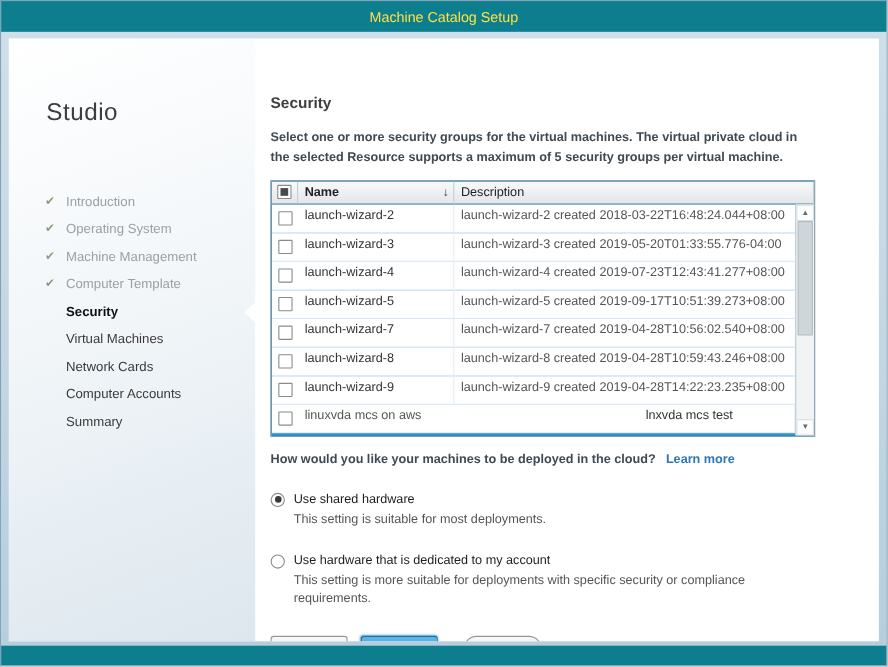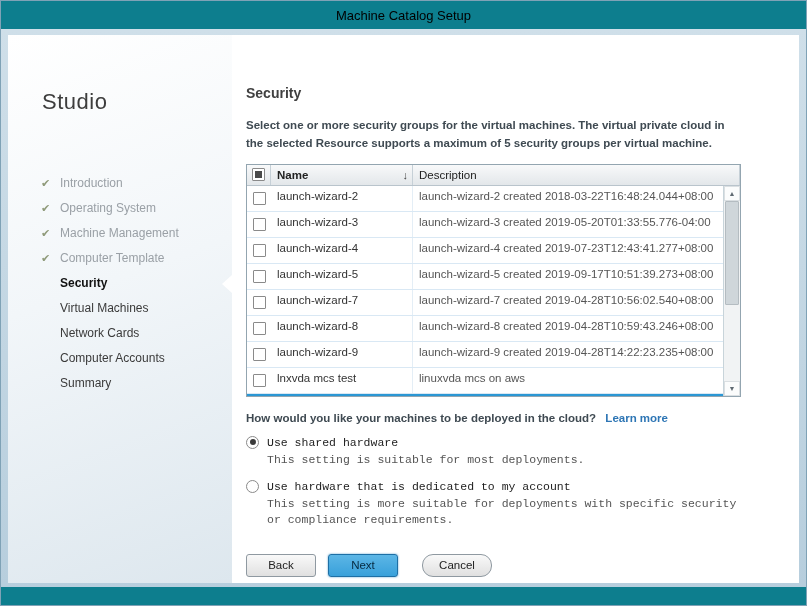--- a/index.html
+++ b/index.html
@@ -13,21 +13,21 @@
   html,body{background:#e8e8e8;font-family:"Liberation Sans",sans-serif;}
   .window{
     width:807px;height:606px;margin:0 auto;
     display:flex;flex-direction:column;
     border:1px solid #7fa2b6;background:#bdd2e0;
     position:relative;overflow:hidden;
   }
   .titlebar{
     height:28px;background:var(--titlebar);
     display:flex;align-items:center;justify-content:center;
-    color:#000000;font-size:13px;flex:0 0 auto;
+    color:#fde047;font-size:13px;flex:0 0 auto;
   }
   .frame{flex:1 1 auto;padding:6px 7px 4px 7px;background:linear-gradient(#cfdfe9,#b7cedd);overflow:hidden;}
   .content-card{background:#fff;height:100%;display:flex;overflow:hidden;}
   .footerbar{height:18px;background:var(--titlebar);flex:0 0 auto;}
 
   
   .sidebar{
     width:224px;flex:0 0 auto;position:relative;
     background:linear-gradient(160deg,#ffffff 0%,#f2f6f9 45%,#dde7ee 100%);
   }
@@ -99,21 +99,21 @@
   }
   .vscroll .track{flex:1 1 auto;position:relative;}
   .vscroll .thumb{
     position:absolute;left:1px;right:1px;top:0;height:58%;
     background:#cfd6da;border:1px solid #b4bcc1;border-radius:1px;
   }
 
   
   .question{margin-top:15px;font-size:11.5px;font-weight:bold;color:#3f4a52;}
   .question a{color:var(--link);font-weight:bold;margin-left:6px;text-decoration:none;cursor:pointer;}
-  .option{margin-top:12px;font-family:Liberation Mono, monospace;}
+  .option{margin-top:24px;}
   .optline{display:flex;align-items:center;cursor:default;}
   .radio{
     width:13px;height:13px;border:1px solid #8a8a8a;border-radius:50%;background:#fff;
     display:inline-flex;align-items:center;justify-content:center;flex:0 0 auto;
   }
   .radio.on::after{content:"";width:6px;height:6px;border-radius:50%;background:#3a3a3a;}
   .optlabel{margin-left:8px;font-size:11.5px;color:#1d1d1d;}
   .optdesc{margin:3px 0 0 21px;font-size:11.5px;color:#555;line-height:1.4;max-width:470px;}
 
   
@@ -219,22 +219,22 @@
                 <div class="cell check">
                   <span class="checkbox"></span>
                 </div>
                 <div class="cell name">launch-wizard-9</div>
                 <div class="cell desc">launch-wizard-9 created 2019-04-28T14:22:23.235+08:00</div>
               </div>
               <div class="trow">
                 <div class="cell check">
                   <span class="checkbox"></span>
                 </div>
+                <div class="cell desc">linuxvda mcs on aws</div>
                 <div class="cell name">lnxvda mcs test</div>
-                <div class="cell desc">linuxvda mcs on aws</div>
               </div>
               <div class="trow selected">
                 <div class="cell check">
                   <span class="checkbox checked"></span>
                 </div>
                 <div class="cell name">temp1</div>
                 <div class="cell desc">security group for mcs</div>
               </div>
             </div>
           <div class="vscroll">

